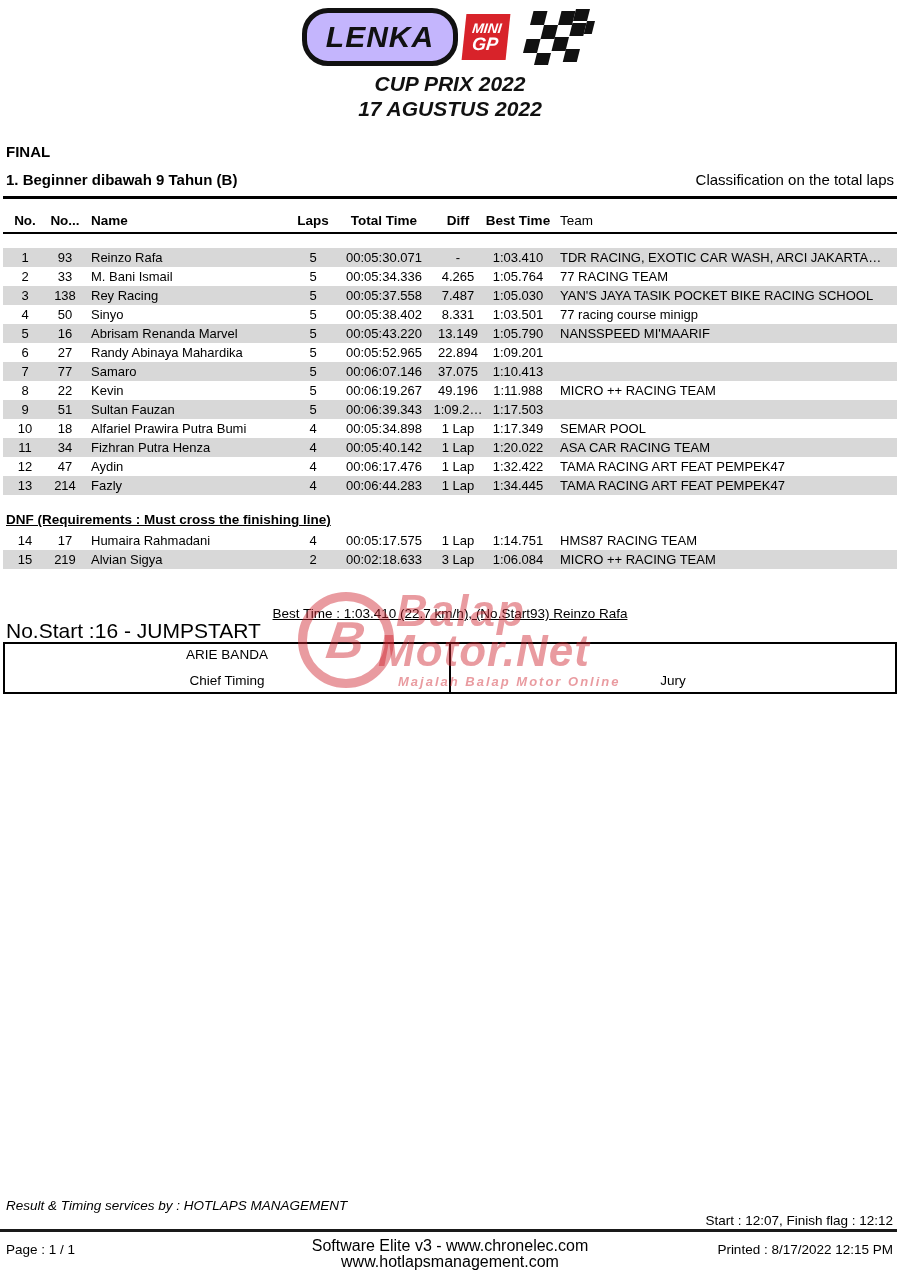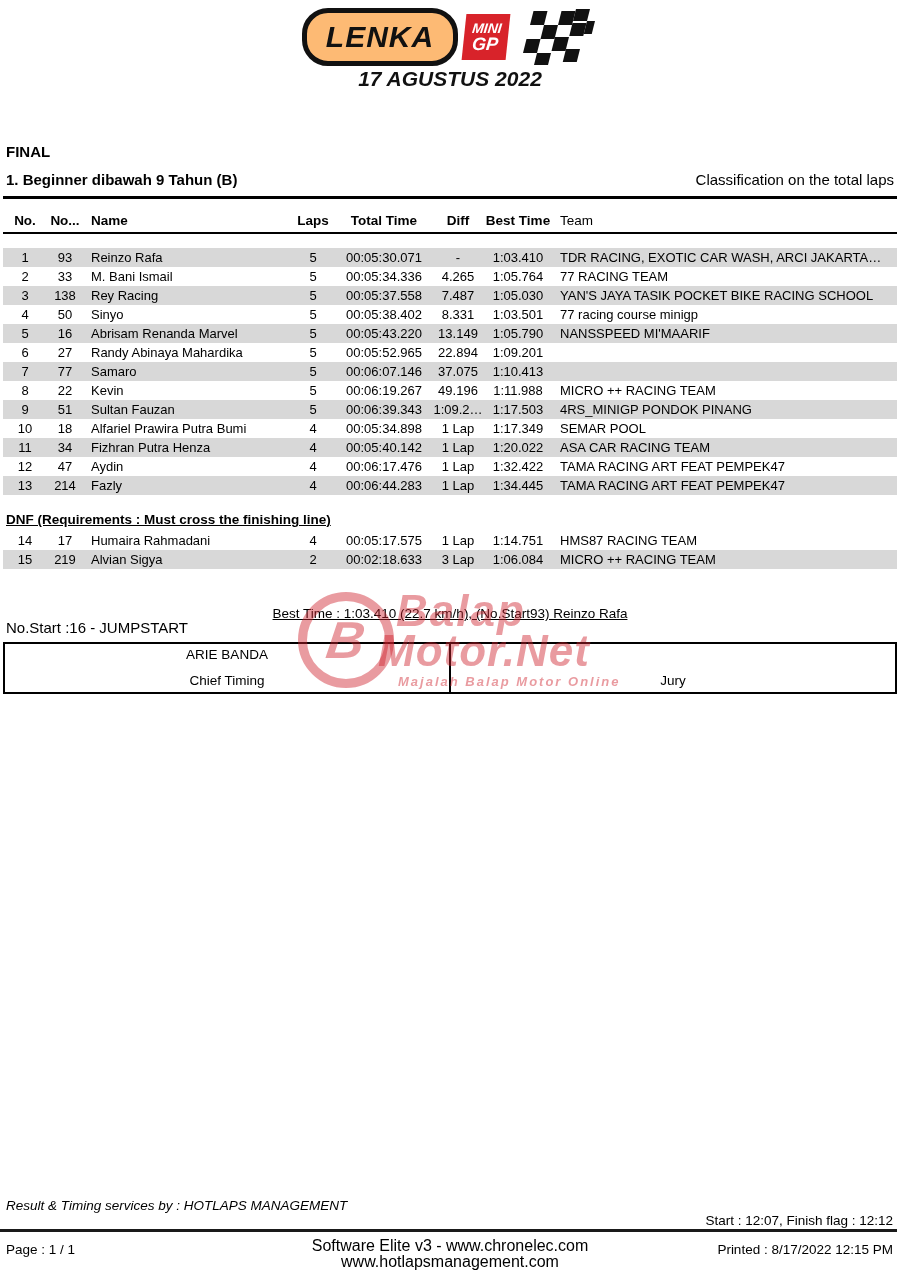--- a/index.html
+++ b/index.html
@@ -3,21 +3,21 @@
 <meta charset="utf-8">
 <style>
   html,body{margin:0;padding:0;background:#fff;}
   .page{position:relative;width:900px;height:1273px;background:#fff;color:#000;
         font-family:"Liberation Sans",sans-serif;overflow:hidden;}
 
   
   .hdr{position:absolute;top:8px;left:0;width:100%;text-align:center;}
   .logo-row{display:flex;justify-content:center;align-items:center;gap:6px;height:58px;}
   .lenka-pill{display:flex;align-items:center;justify-content:center;width:146px;height:48px;
-              border:5px solid #111;border-radius:26px;background:#fdba74;}
+              border:5px solid #111;border-radius:26px;background:#c4b5fd;}
   .lenka-pill span{font-weight:bold;font-style:italic;font-size:30px;letter-spacing:1px;color:#111;}
   .minigp{width:44px;height:46px;background:#d8232a;transform:skewX(-6deg);
           display:flex;flex-direction:column;align-items:center;justify-content:center;line-height:1;}
   .minigp .mini{color:#fff;font-weight:bold;font-style:italic;font-size:14px;}
   .minigp .gp{color:#fff;font-weight:bold;font-style:italic;font-size:18px;}
   .flag{margin-left:2px;}
   .hdr-line{font-weight:bold;font-style:italic;color:#111;}
   .hdr-line.l1{font-size:21px;margin-top:6px;}
   .hdr-line.l2{font-size:21px;margin-top:1px;}
   .hdr-line.l3{font-size:23px;margin-top:1px;letter-spacing:.5px;}
@@ -42,21 +42,21 @@
   .c{overflow:hidden;white-space:nowrap;}
   .c.center{text-align:center;}
   .c.name{padding-left:8px;}
   .c.team{padding-left:7px;}
 
   .dnf-h{position:absolute;left:6px;top:512px;font-size:13.5px;font-weight:bold;text-decoration:underline;}
 
   
   .best-line{position:absolute;left:0;top:606px;width:100%;text-align:center;
              font-size:13.5px;font-weight:normal;text-decoration:underline;}
-  .jump-line{position:absolute;left:6px;top:619px;font-size:15px;}
+  .jump-line{position:absolute;left:6px;top:619px;font-size:21px;}
 
   
   .sig-table{position:absolute;left:3px;right:3px;top:642px;height:48px;border:2px solid #000;
              display:flex;}
   .sig-cell{flex:1;display:flex;flex-direction:column;justify-content:space-between;
             text-align:center;font-size:13.5px;padding:3px 0 4px 0;}
   .sig-cell + .sig-cell{border-left:2px solid #000;}
   .sig-name{min-height:16px;}
 
   
@@ -100,20 +100,21 @@
           <rect x="32" y="16" width="14" height="14"></rect>
           <rect x="60" y="14" width="14" height="13"></rect>
           <rect x="18" y="30" width="14" height="14"></rect>
           <rect x="46" y="28" width="14" height="14"></rect>
           <rect x="74" y="12" width="8" height="13"></rect>
           <rect x="32" y="44" width="14" height="12"></rect>
           <rect x="60" y="40" width="14" height="13"></rect>
         </g>
       </svg>
     </div>
+    <div class="hdr-line l1">CUP PRIX 2022</div>
     <div class="hdr-line l2">17 AGUSTUS 2022</div>
   </div>
 
   <div class="final-h">FINAL</div>
   <div class="cat-row">
     <span class="cat-title">1. Beginner dibawah 9 Tahun (B)</span>
     <span class="cat-class">Classification on the total laps</span>
   </div>
   <div class="rule-thick"></div>
 
@@ -219,21 +220,20 @@
       </div>
 
       <div class="t-row cols shaded">
         <div class="c center">9</div>
         <div class="c center">51</div>
         <div class="c name">Sultan Fauzan</div>
         <div class="c center">5</div>
         <div class="c center">00:06:39.343</div>
         <div class="c center">1:09.2…</div>
         <div class="c center">1:17.503</div>
-        <div class="c team">4RS_MINIGP PONDOK PINANG</div>
       </div>
 
       <div class="t-row cols">
         <div class="c center">10</div>
         <div class="c center">18</div>
         <div class="c name">Alfariel Prawira Putra Bumi</div>
         <div class="c center">4</div>
         <div class="c center">00:05:34.898</div>
         <div class="c center">1 Lap</div>
         <div class="c center">1:17.349</div>

